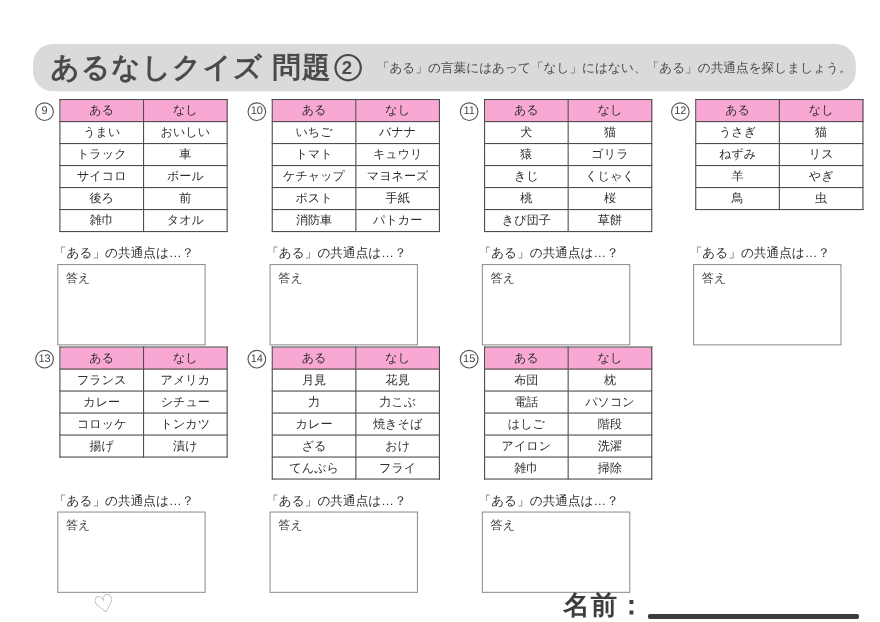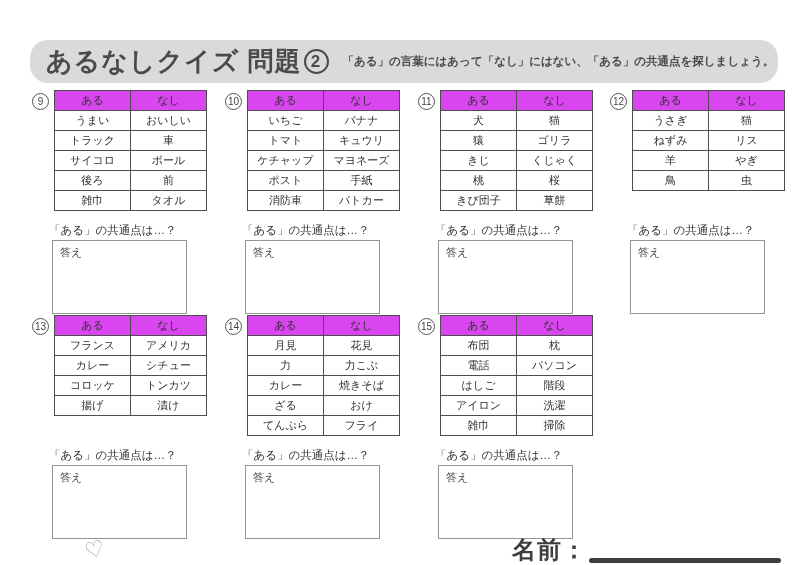--- a/index.html
+++ b/index.html
@@ -20,38 +20,38 @@
   .title {
     margin-left:16px; font-size:26px; font-weight:bold; color:#4a4a4a;
     letter-spacing:1px; white-space:nowrap; display:flex; align-items:center;
   }
   .title-circle {
     display:inline-flex; align-items:center; justify-content:center;
     width:25px; height:25px; border:2.5px solid #4a4a4a; border-radius:50%;
     font-size:17px; margin-left:2px; color:#4a4a4a;
   }
   .subtitle {
-    margin-left:14px; font-size:11.5px; font-weight:bold; color:#4a4a4a; white-space:nowrap;
+    margin-left:14px; font-size:11.5px; font-weight:normal; color:#4a4a4a; white-space:nowrap;
   }
 
   
   .quiz { position:absolute; width:180px; height:222px; }
   .qnum {
     position:absolute; left:0; top:3px; width:17px; height:17px;
     border:1px solid #555; border-radius:50%;
     display:flex; align-items:center; justify-content:center;
     font-size:10px; color:#444;
   }
   .qt { position:absolute; left:22px; top:0; border-collapse:collapse; }
   .qt th, .qt td {
     border:1px solid #4d4d4d; width:76px; height:20px;
     font-size:11px; font-weight:normal; text-align:center;
     color:#2e2e2e; padding:0; white-space:nowrap;
   }
-  .qt th { background:#d946ef; }
+  .qt th { background:#f9a8d4; }
   .qlabel {
     position:absolute; left:17px; top:133px;
     font-size:11.5px; color:#2e2e2e; white-space:nowrap;
   }
   .ans {
     position:absolute; left:20px; top:150px; width:135px; height:74px;
     border:1px solid #949494; background:#fff;
     font-size:11px; color:#3f3f3f; padding:4px 7px;
   }
 

